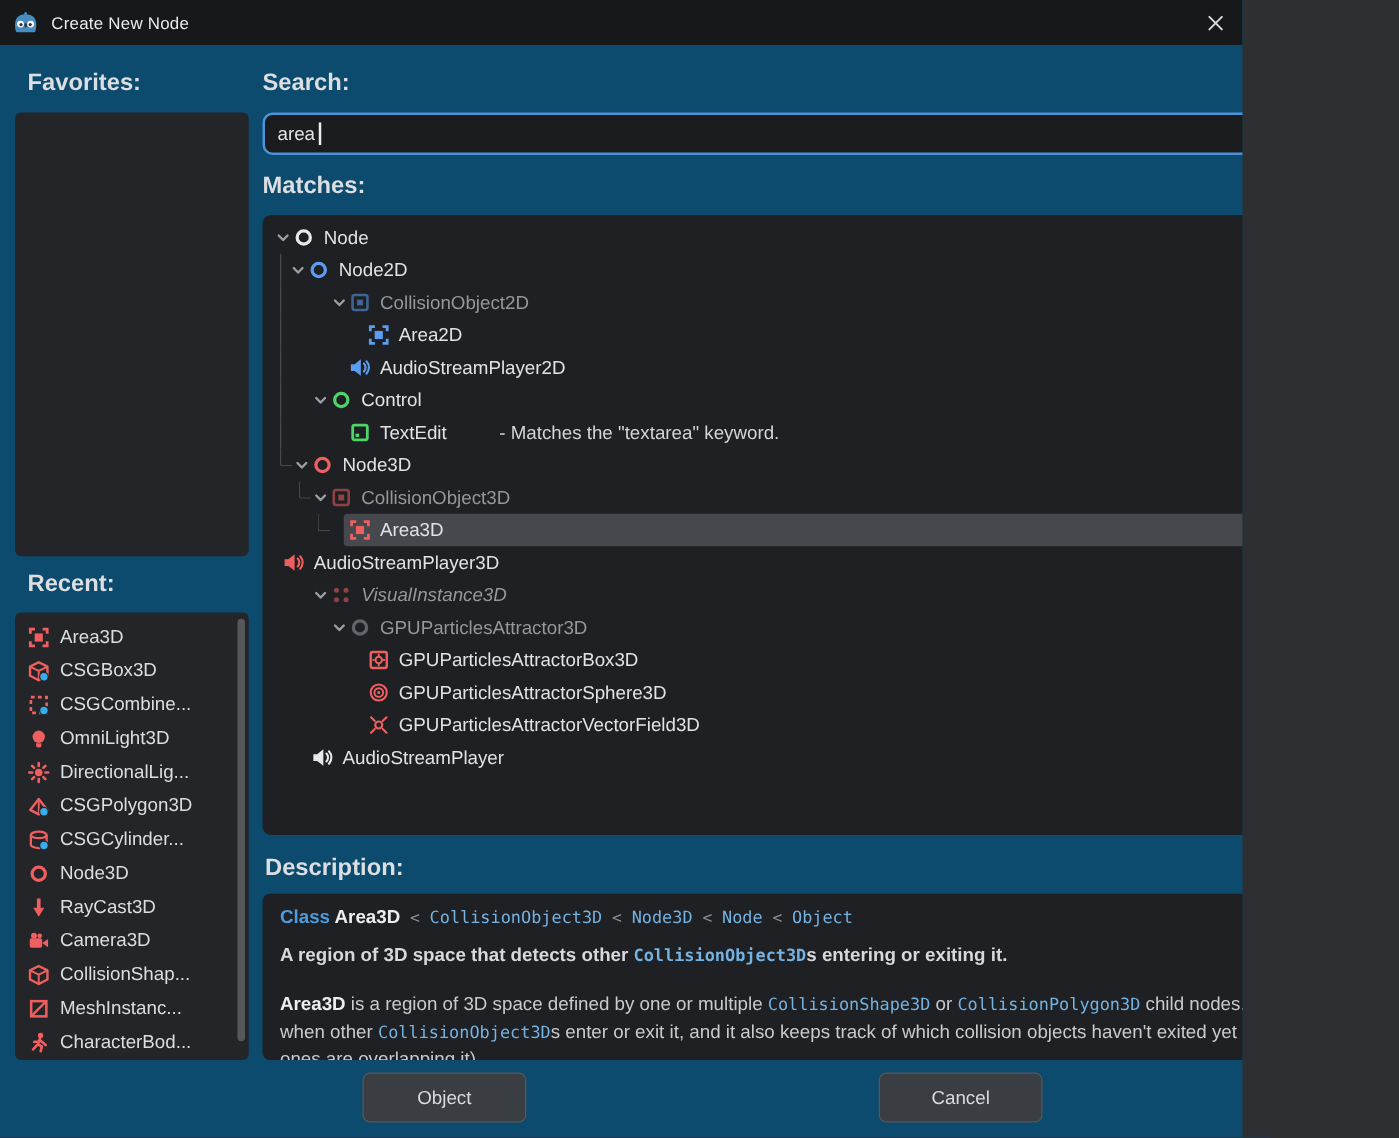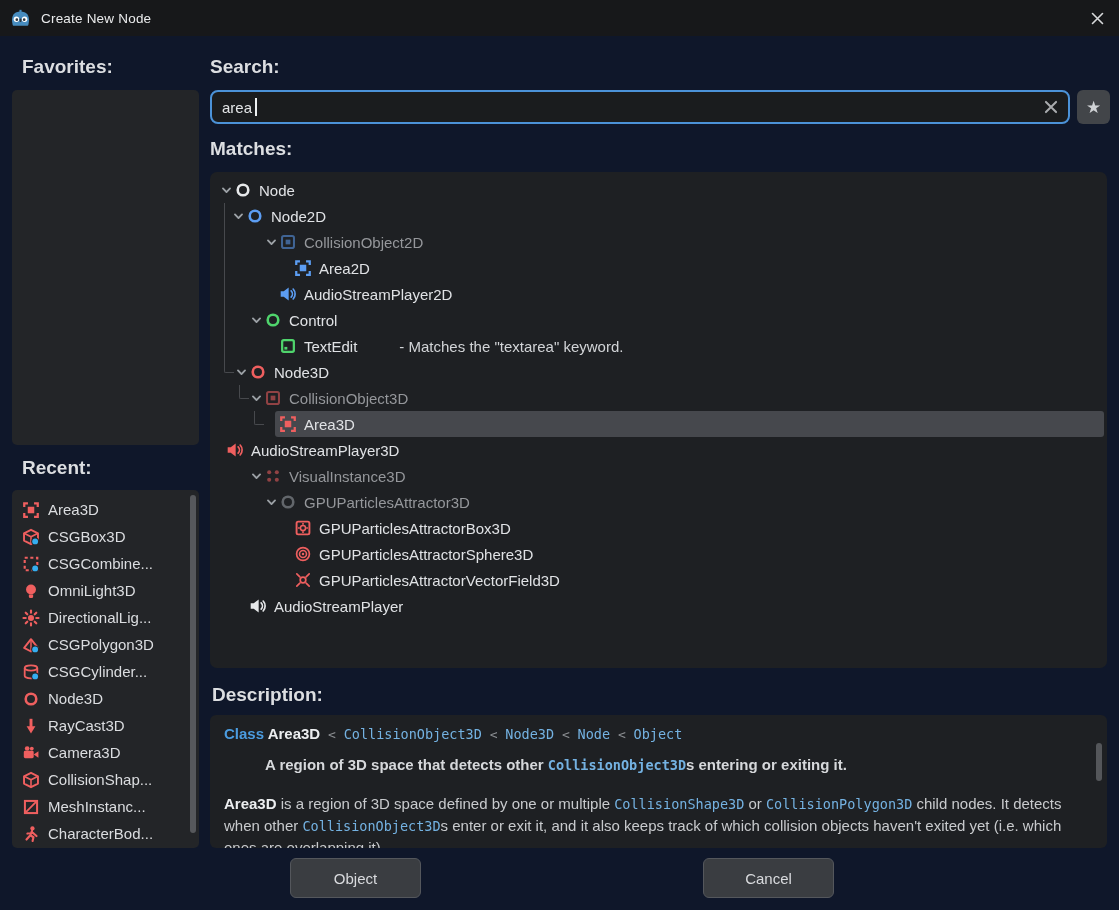--- a/index.html
+++ b/index.html
@@ -1,17 +1,17 @@
 <!DOCTYPE html>
 <html><head>
 <meta charset="utf-8">
 <style>
   html,body{margin:0;padding:0;background:#2d2f32;}
   body{font-family:"Liberation Sans",sans-serif;}
-  .window{position:relative;width:1119px;height:910px;background:#0f172a;overflow:hidden;}
+  .window{position:relative;width:994px;height:910px;background:#0c4a6e;overflow:hidden;}
 
   
   .titlebar{position:absolute;top:0;left:0;right:0;height:36px;background:#17181a;display:flex;align-items:center;padding:0 10px;box-sizing:border-box;}
   .title-icon{width:21px;height:21px;margin-right:10px;display:flex;align-items:center;}
   .title-text{font-size:13.5px;color:#eaebec;letter-spacing:.2px;}
   .close-btn{position:absolute;right:8px;top:5px;width:28px;height:26px;display:flex;align-items:center;justify-content:center;cursor:default;}
 
   
   .sec-label{position:absolute;font-size:19px;font-weight:bold;color:#dcdee1;}
   #lbl-favorites{left:22px;top:56px;}
@@ -47,21 +47,21 @@
   .selbg{position:absolute;top:0;bottom:0;right:3px;background:#46484d;border-radius:3px;z-index:0;}
 
   
   .ritem{height:27px;display:flex;align-items:center;padding-left:10px;font-size:15px;color:#dbdde0;}
   .ritem .ticon{margin-right:8px;}
   #recent-scroll{position:absolute;right:3px;top:5px;width:6px;height:338px;background:#56585c;border-radius:3px;}
   #desc-scroll{position:absolute;right:5px;top:28px;width:6px;height:38px;background:#54565a;border-radius:3px;}
 
   
   #desc-line1{margin-bottom:9px;white-space:nowrap;}
-  #desc-line2{margin-bottom:17px;margin-left:41px;}
+  #desc-line2{margin-bottom:17px;}
   #desc-para{line-height:22px;}
   .seg-kw{color:#4b9ce0;font-weight:bold;}
   .seg-cls{color:#eceef0;font-weight:bold;}
   .seg-sep{color:#8b8e92;font-family:"DejaVu Sans Mono",monospace;font-size:13px;}
   .seg-link{color:#74b2e2;font-family:"DejaVu Sans Mono",monospace;font-size:13.5px;}
   .seg-blink{color:#74b2e2;font-family:"DejaVu Sans Mono",monospace;font-size:13.5px;font-weight:bold;}
   .seg-bold{color:#d6d8db;font-weight:bold;}
   .seg-bw{color:#eceef0;font-weight:bold;}
   .seg-plain{color:#c8cacd;}
 
@@ -383,21 +383,21 @@
           <span class="chev"></span>
           <span class="ticon">
             <svg width="18" height="18" viewBox="0 0 16 16">
               <path d="M1.5 5.6 H4.2 L8.6 2.2 V13.8 L4.2 10.4 H1.5 Z" fill="#ef5f5f"></path>
               <path d="M10.8 5.2 A4 4 0 0 1 10.8 10.8" fill="none" stroke="#ef5f5f" stroke-width="1.5" stroke-linecap="round"></path>
               <path d="M12.6 3.6 A6.5 6.5 0 0 1 12.6 12.4" fill="none" stroke="#ef5f5f" stroke-width="1.5" stroke-linecap="round"></path>
             </svg>
           </span>
           <span class="tlabel">AudioStreamPlayer3D</span>
         </div>
-        <div class="trow dim" style="padding-left: 38px;">
+        <div class="trow dim" style="padding-left: 38px; font-style: italic;">
           <span class="chev">
             <svg width="11" height="11" viewBox="0 0 10 10">
               <path d="M1.8 3.1 L5 6.4 L8.2 3.1" fill="none" stroke="#9ba0a5" stroke-width="1.7" stroke-linecap="round" stroke-linejoin="round"></path>
             </svg>
           </span>
           <span class="ticon">
             <svg width="18" height="18" viewBox="0 0 16 16">
               <circle cx="4.6" cy="4.6" r="1.8" fill="#ef5f5f"></circle>
               <circle cx="11.4" cy="4.6" r="1.8" fill="#ef5f5f"></circle>
               <circle cx="4.6" cy="11.4" r="1.8" fill="#ef5f5f"></circle>

